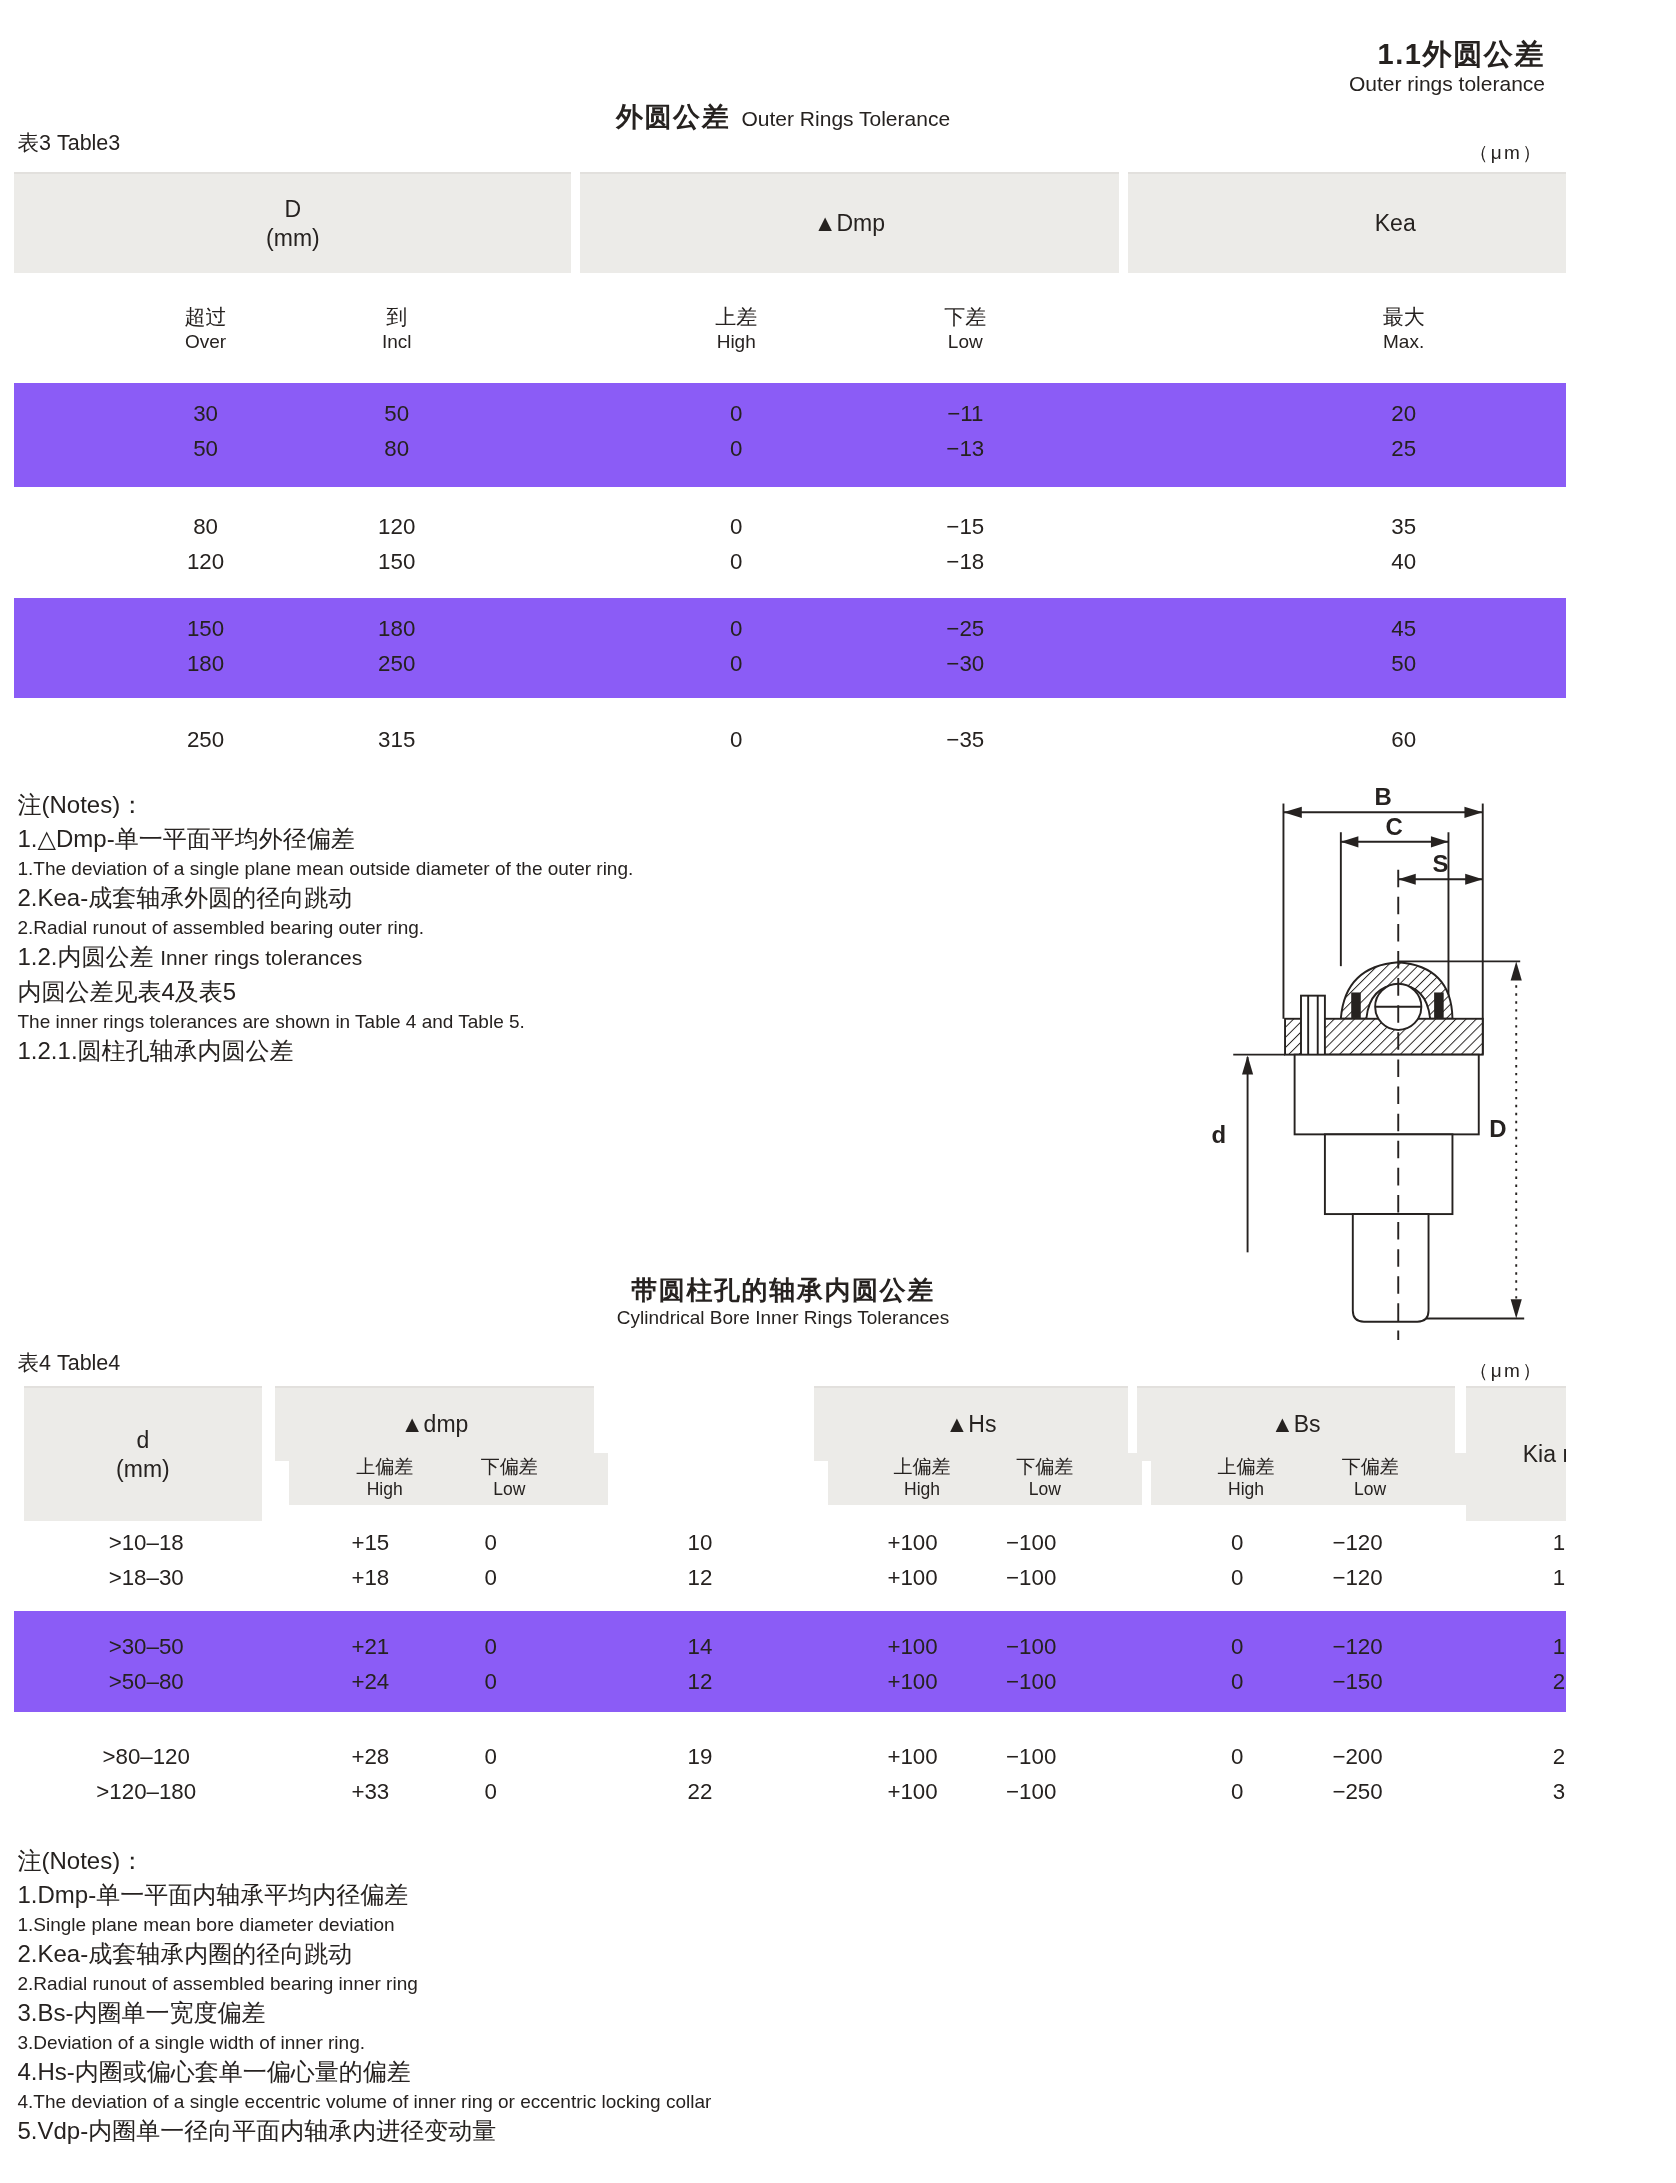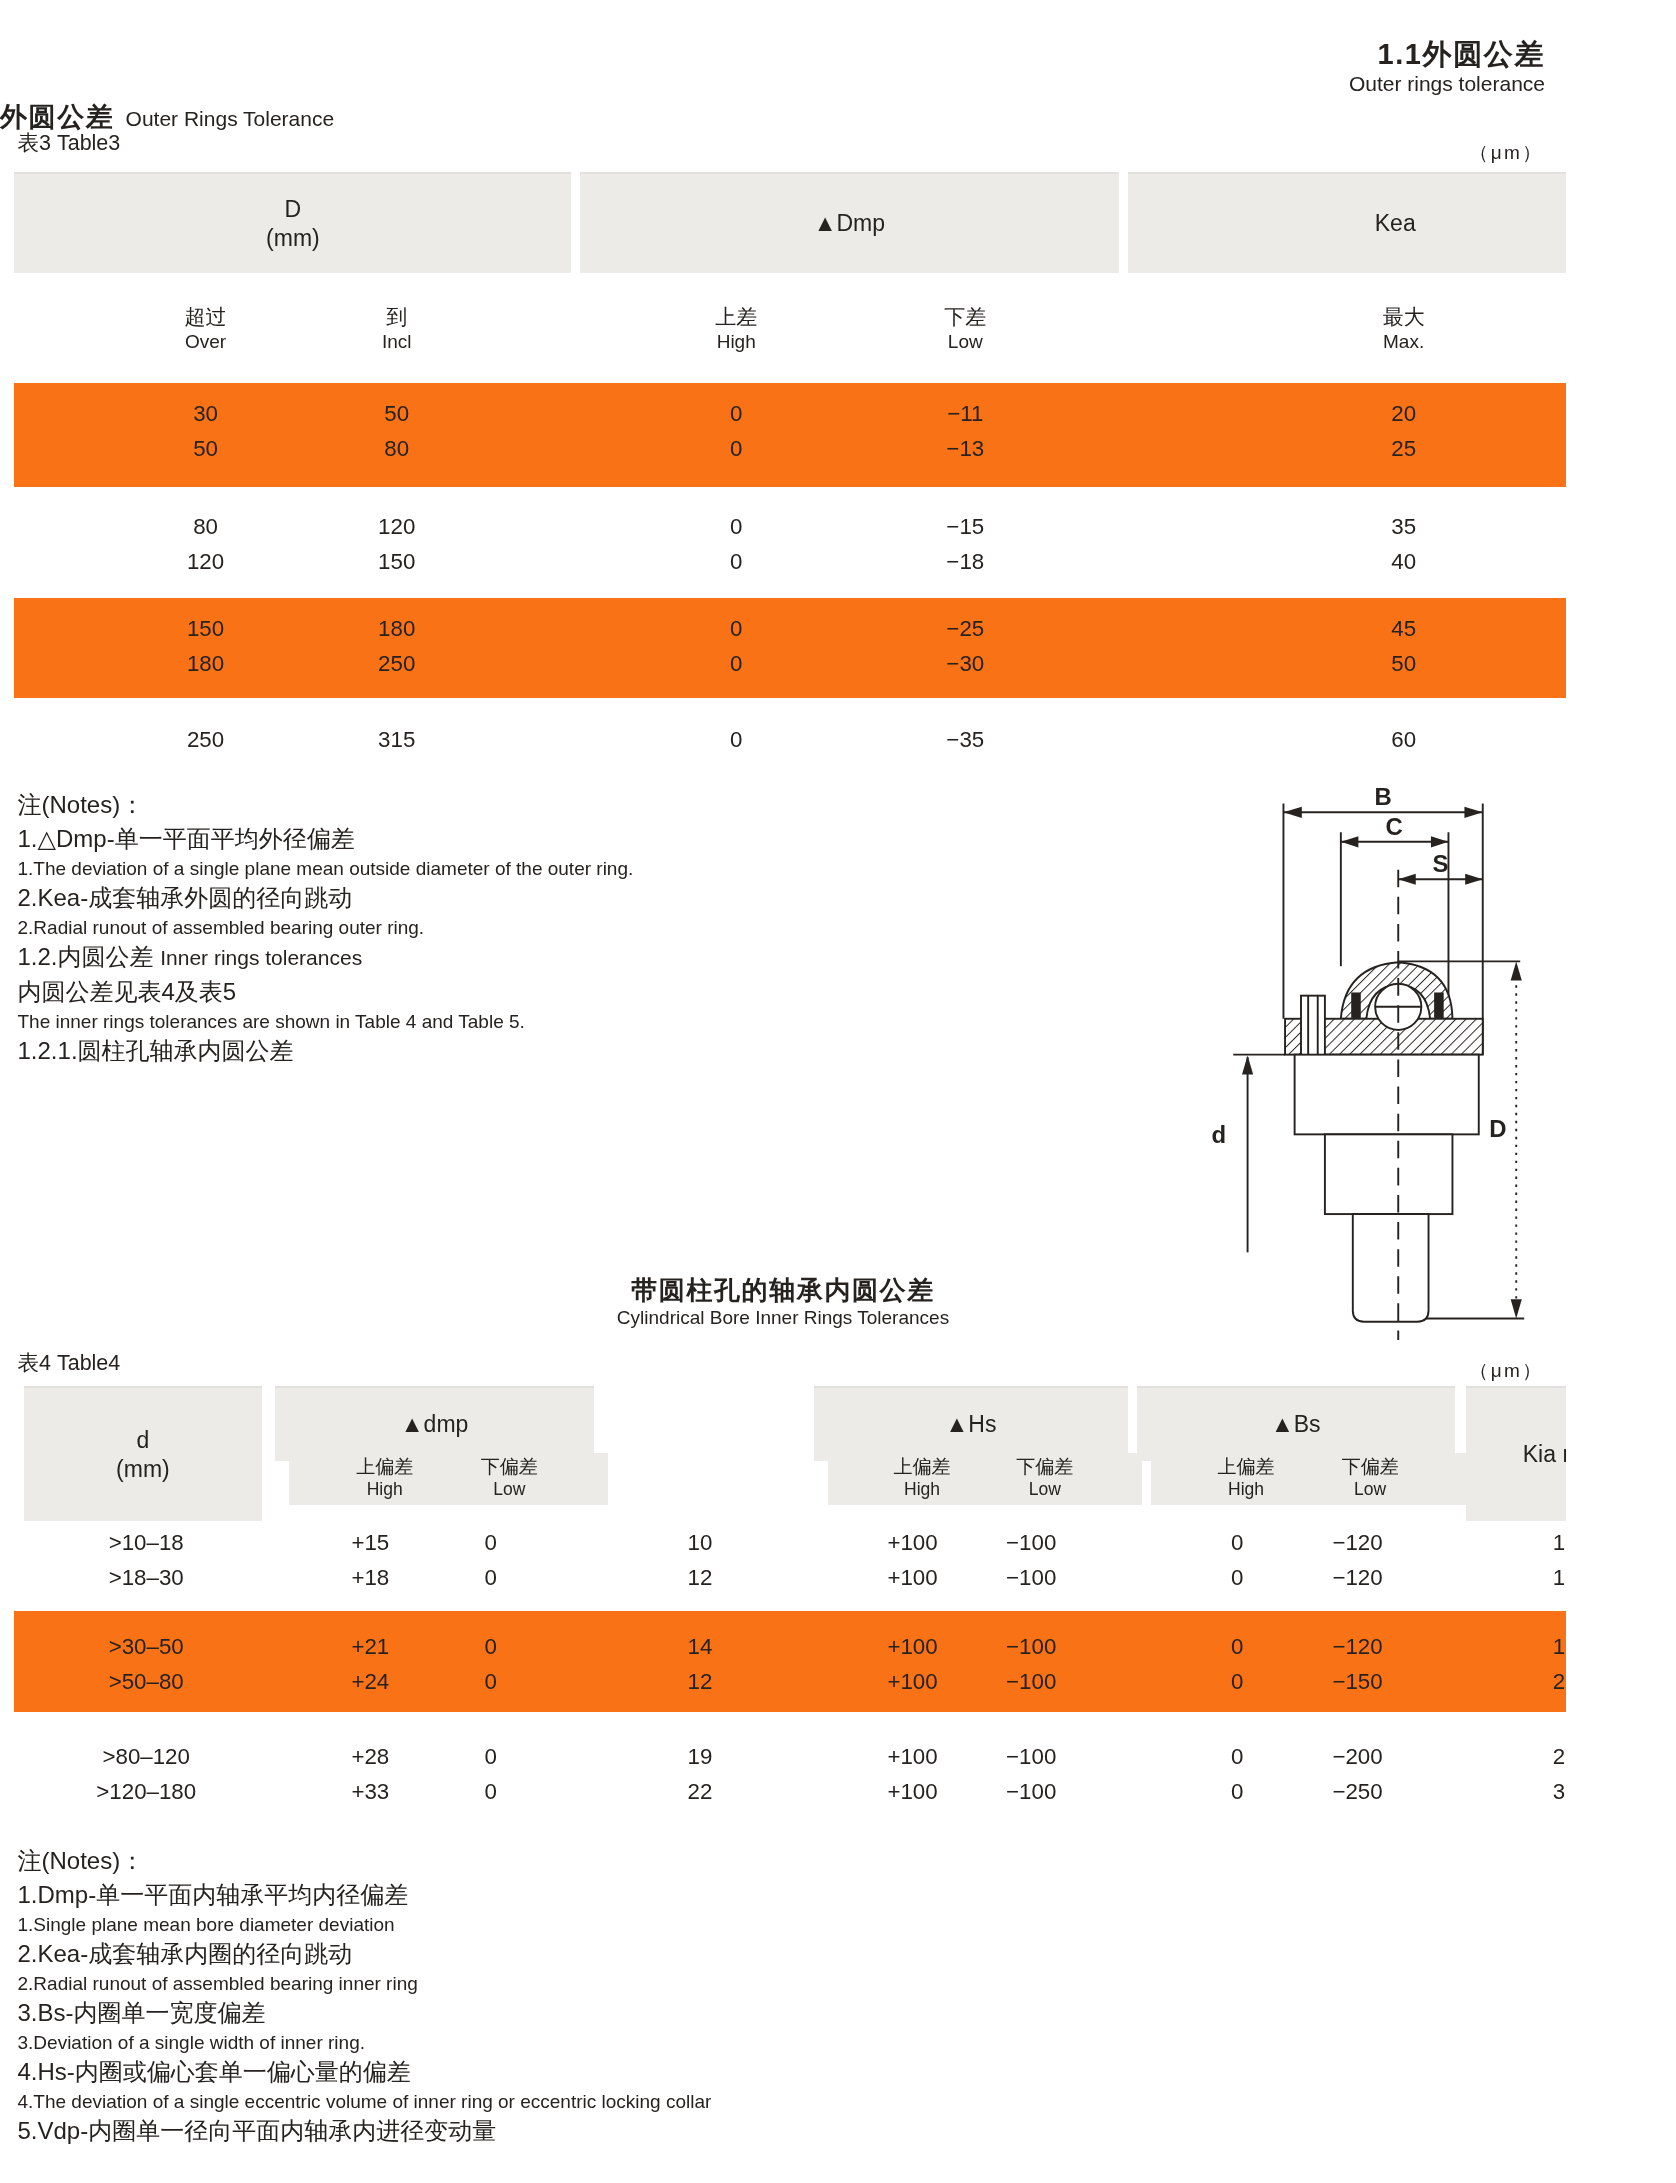--- a/index.html
+++ b/index.html
@@ -5,32 +5,32 @@
   html,body{margin:0;padding:0;background:#fff;}
   .page{
     position:relative;width:1566px;height:2183px;background:#ffffff;
     font-family:"Liberation Sans","DejaVu Sans",sans-serif;color:#262220;overflow:hidden;
   }
   
   .hdr{position:absolute;top:37px;right:21px;text-align:right;}
   .hdr-zh{font-size:29px;font-weight:bold;line-height:34px;letter-spacing:1.6px;}
   .hdr-en{font-size:21px;line-height:25.5px;}
   
-  .t3cap{position:absolute;top:99px;left:0;width:100%;text-align:left;}
+  .t3cap{position:absolute;top:99px;left:0;width:100%;text-align:center;}
   .capzh{font-size:27px;font-weight:bold;letter-spacing:1.6px;vertical-align:baseline;}
   .capen{font-size:21px;margin-left:11.2px;vertical-align:baseline;}
   .t3label{position:absolute;top:128px;left:17.5px;font-size:21.5px;}
   .t3unit{position:absolute;top:140px;right:22.3px;font-size:19px;letter-spacing:2.4px;}
   
   .tbl{position:absolute;left:14.4px;width:1648px;}
   .gblock{position:absolute;background:#ecebe8;border-top:2.4px solid #e2e0dd;
           display:flex;flex-direction:column;align-items:center;justify-content:center;}
   .gblock .big{font-size:23px;line-height:29px;}
   .band{position:relative;width:100%;}
-  .band.gray{background:#f97316;text-align:right;}
+  .band.gray{background:#8b5cf6;text-align:right;}
   .trow{position:relative;height:35px;}
   .cc{position:absolute;top:0;transform:translateX(-50%);font-size:22.3px;line-height:35px;white-space:nowrap;}
   .colstack{position:absolute;transform:translateX(-50%);text-align:center;white-space:nowrap;}
   .colzh{font-size:21px;line-height:27px;}
   .colen{font-size:19px;line-height:24px;}
   
   .table3{top:172px;}
   .t3head{position:relative;height:101px;}
   .t3sub{position:relative;height:110px;}
   .t3sub .colstack{top:30px;}

